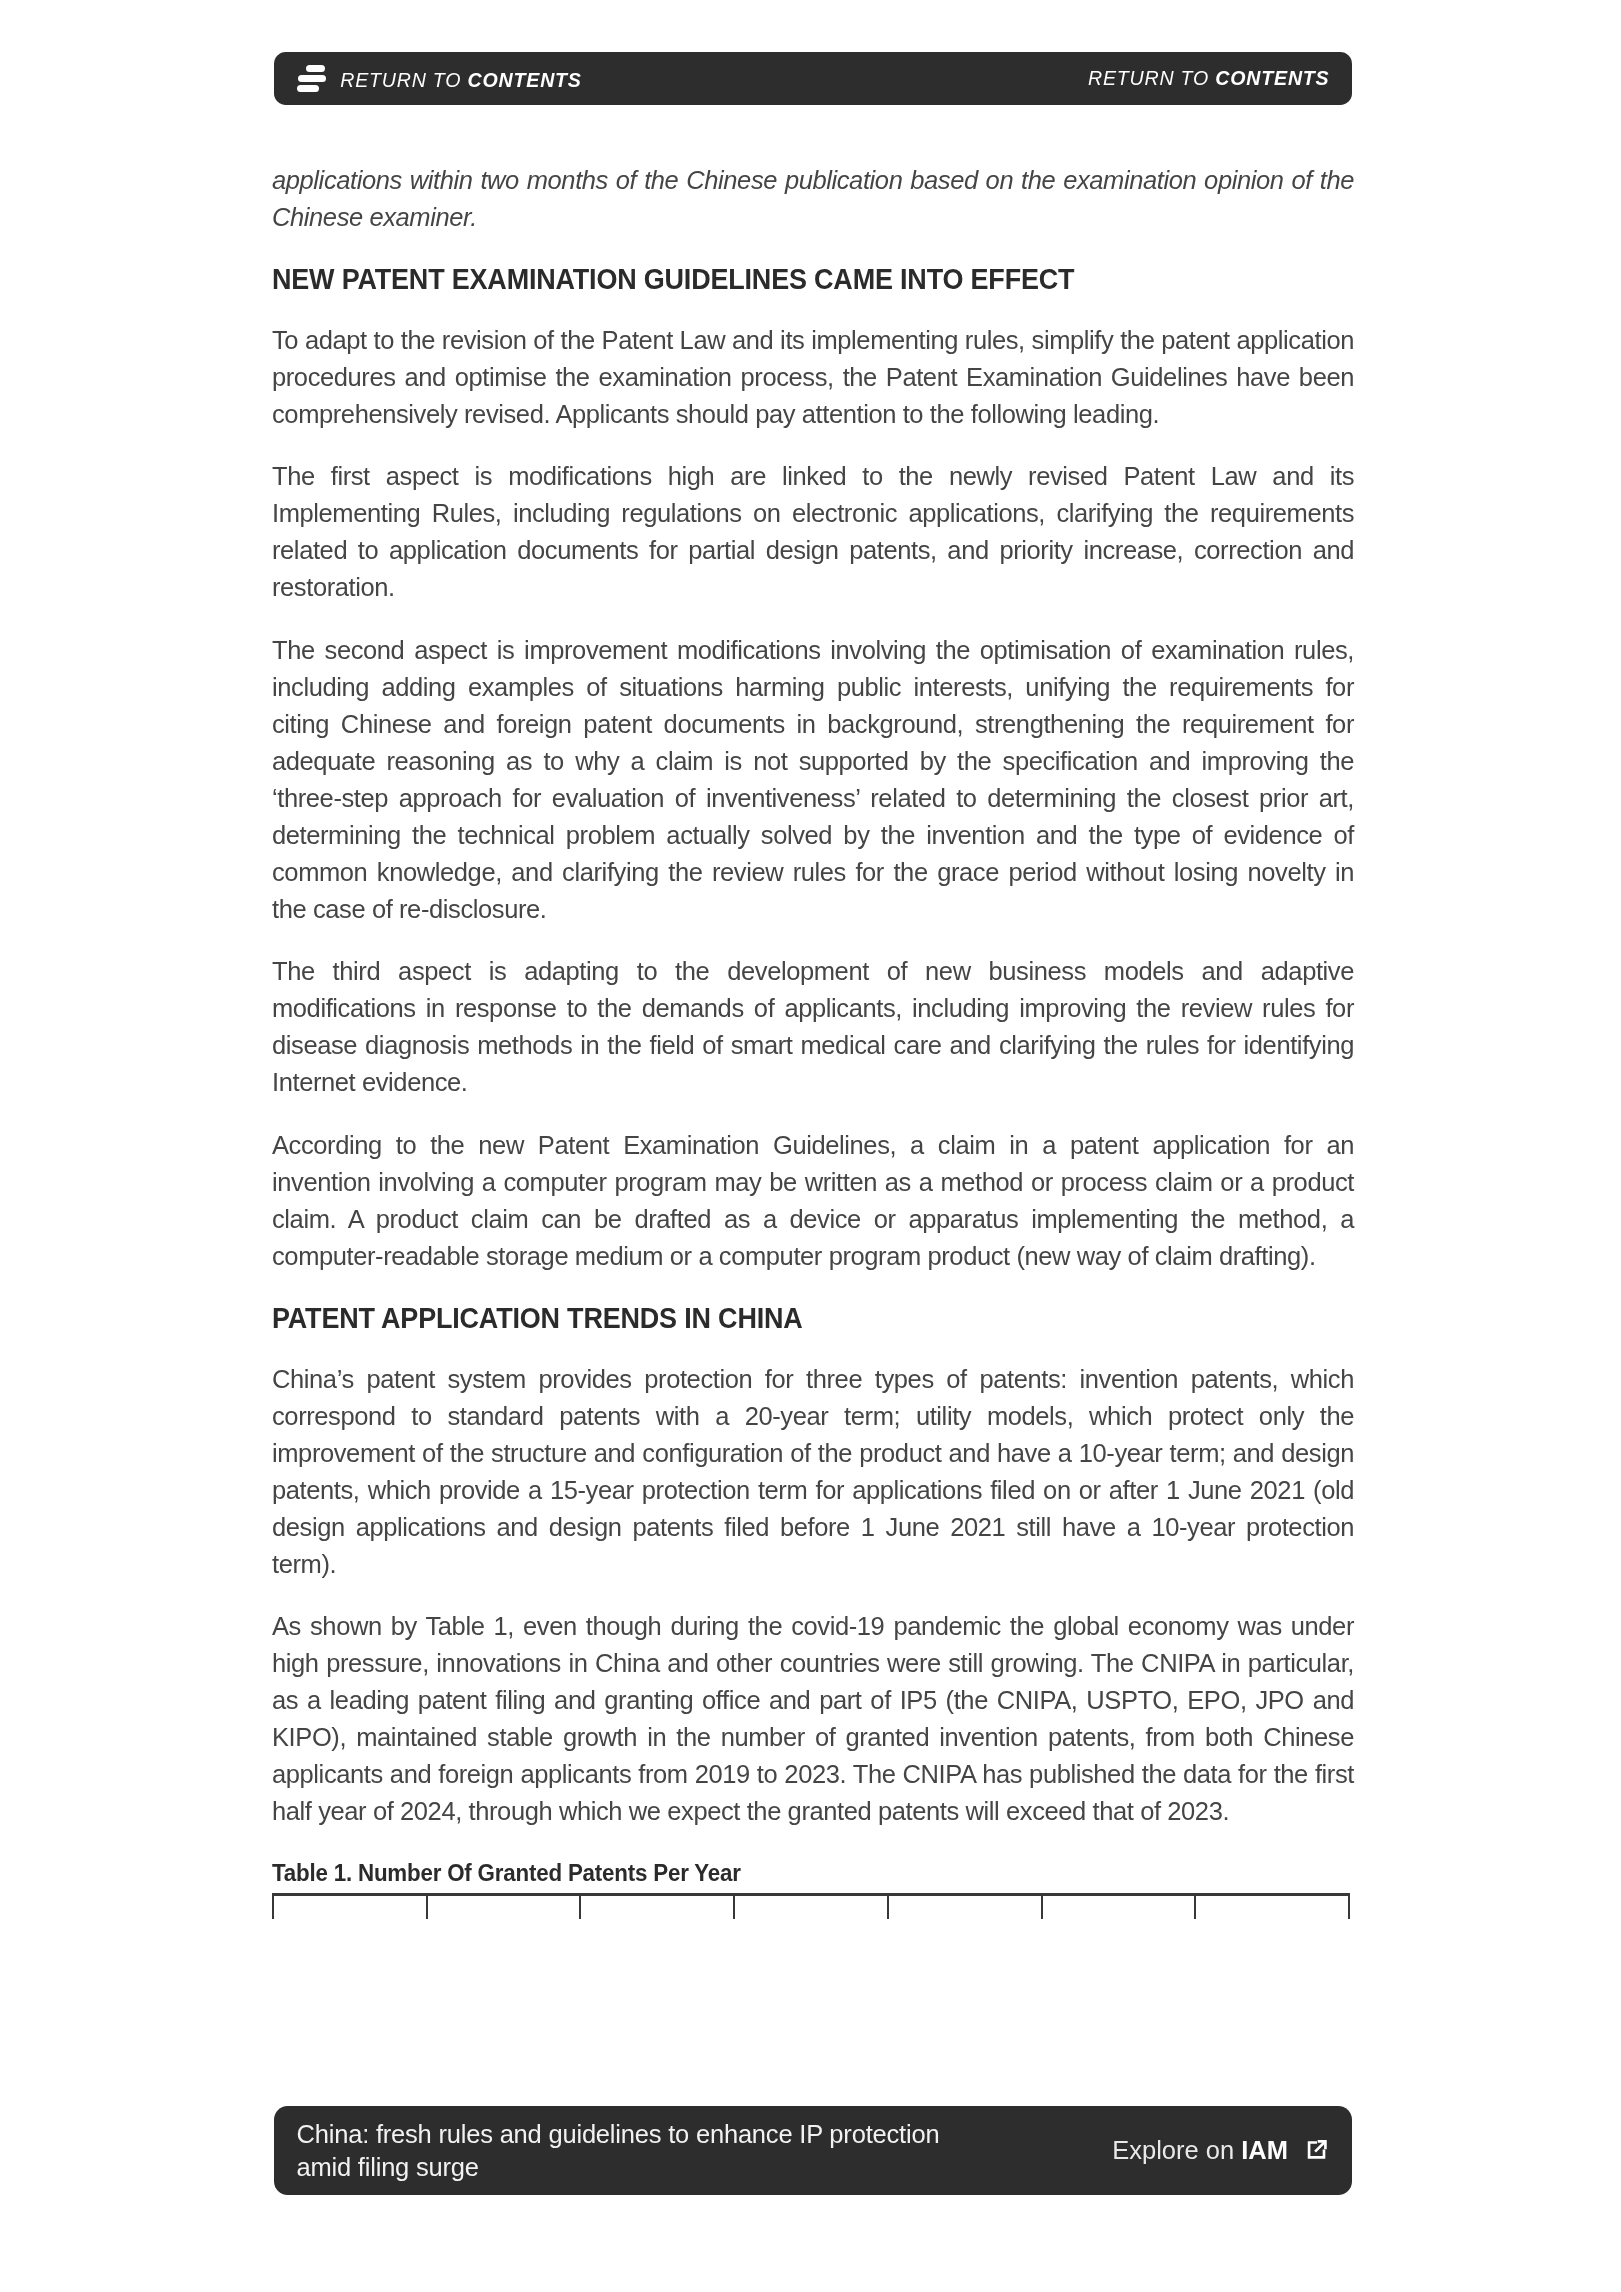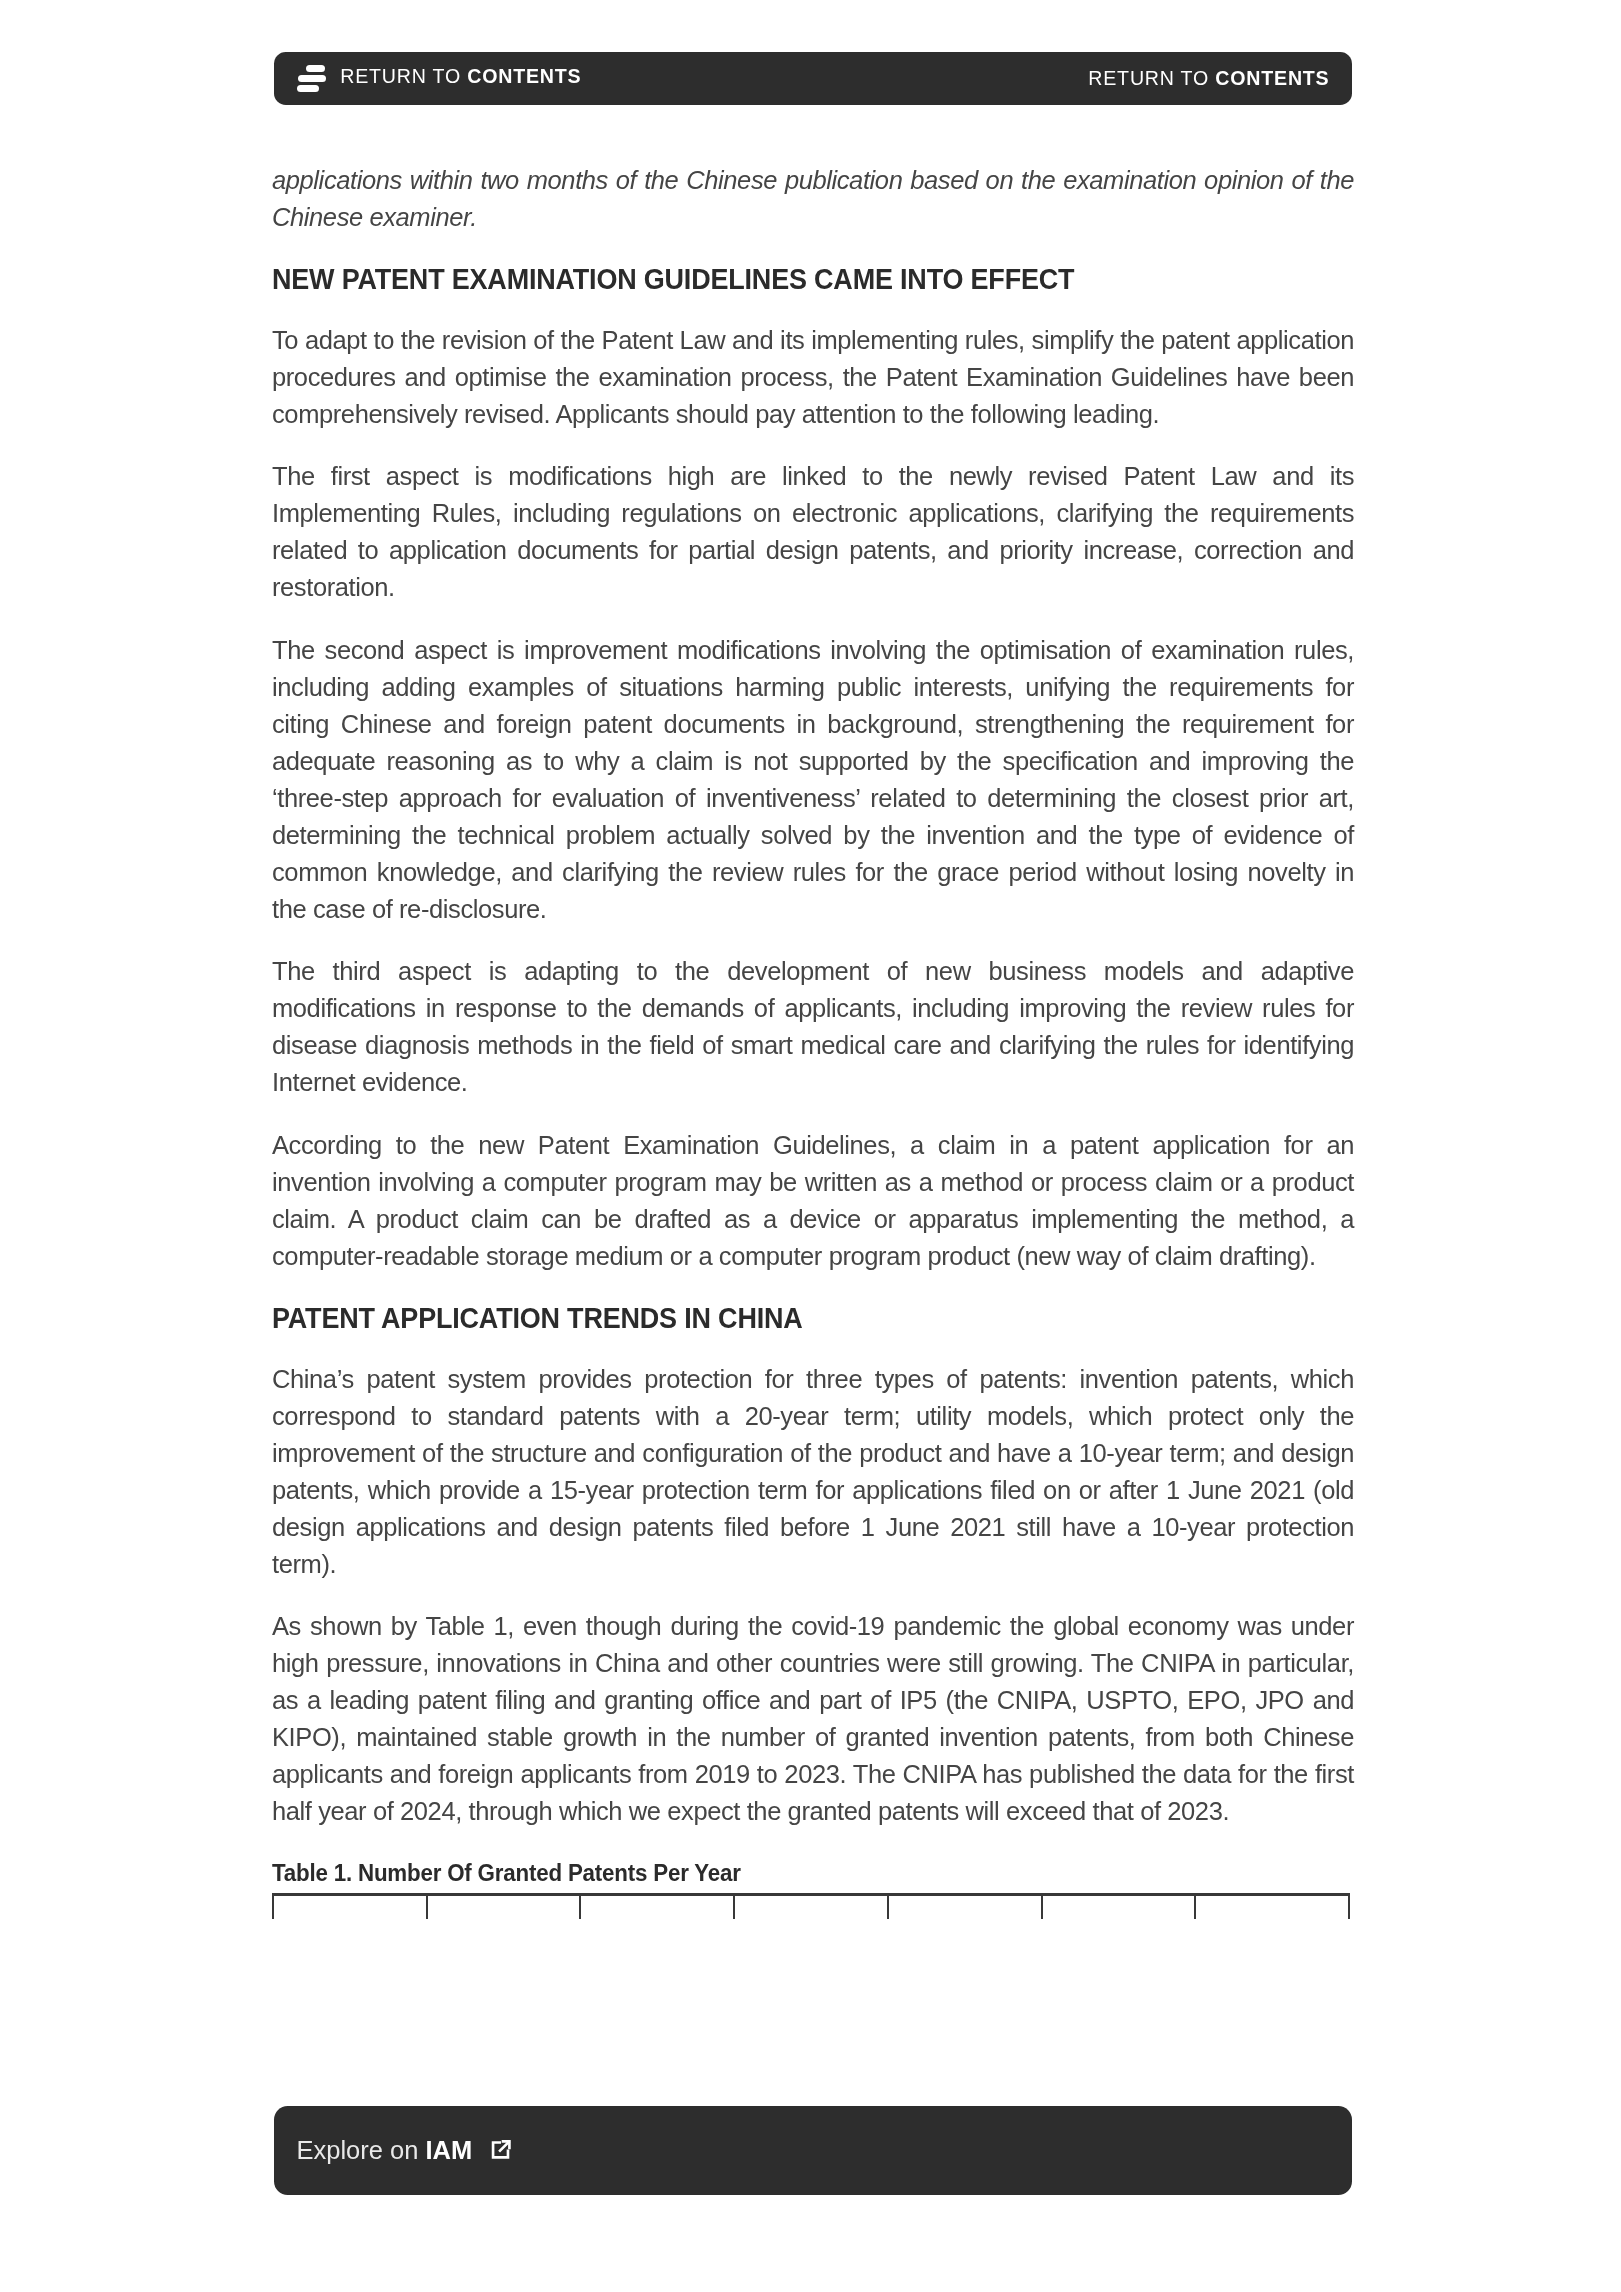--- a/index.html
+++ b/index.html
@@ -14,22 +14,22 @@
 
   
   .top-bar {
     position:absolute; left:274px; top:52px;
     width:1078px; height:53px;
     background:#2d2d2d; border-radius:11.8px;
     display:flex; align-items:center; justify-content:space-between;
     padding:0 22.5px;
   }
   .bar-link {
-    display:flex; align-items:flex-start; gap:14.7px;
-    color:#ffffff; text-decoration:none; cursor:pointer;
+    display:flex; align-items:flex-end; gap:14.7px;
+    color:#ffffff; text-decoration:none; cursor:pointer;font-style:italic;
   }
   .bar-text {
     font-size:19.6px; letter-spacing:0.8px; color:#ffffff; white-space:nowrap;
   }
   .bar-text b { font-weight:700; }
   .pills { display:block; width:29px; }
   .pill { display:block; height:6.9px; border-radius:3.9px; background:#ffffff; }
   .pill + .pill { margin-top:2.9px; }
   .pill.p1 { width:18.6px; margin-left:9.8px; }
   .pill.p2 { width:28px; margin-left:1px; }
@@ -126,20 +126,24 @@
       <div class="cell"></div>
       <div class="cell"></div>
       <div class="cell"></div>
       <div class="cell"></div>
       <div class="cell"></div>
       <div class="cell"></div>
     </div>
   </div>
 
   <div class="bottom-bar">
+    <div class="footer-title">
+      <span>China: fresh rules and guidelines to enhance IP protection</span>
+      <span>amid filing surge</span>
+    </div>
     <a class="explore-link">
       <span><span>Explore on </span><b>IAM</b></span>
       <svg class="ext-icon" width="26.5" height="26.5" viewBox="0 0 24 24" fill="none" stroke="#ffffff" stroke-width="2.4" stroke-linecap="square" stroke-linejoin="miter">
         <path d="M11.5 5 H5.5 v13.5 h13.5 v-6"></path>
         <path d="M14.5 4 h5.8 v5.8"></path>
         <path d="M19.6 4.6 L11.8 12.4"></path>
       </svg>
     </a>
   </div>
 

